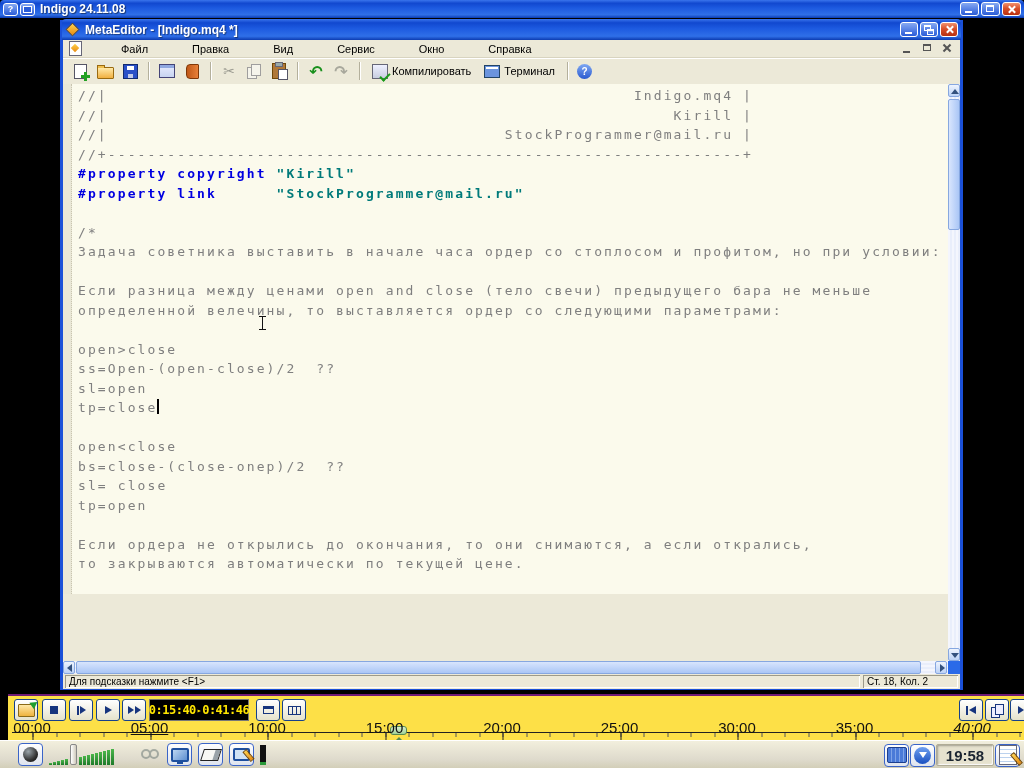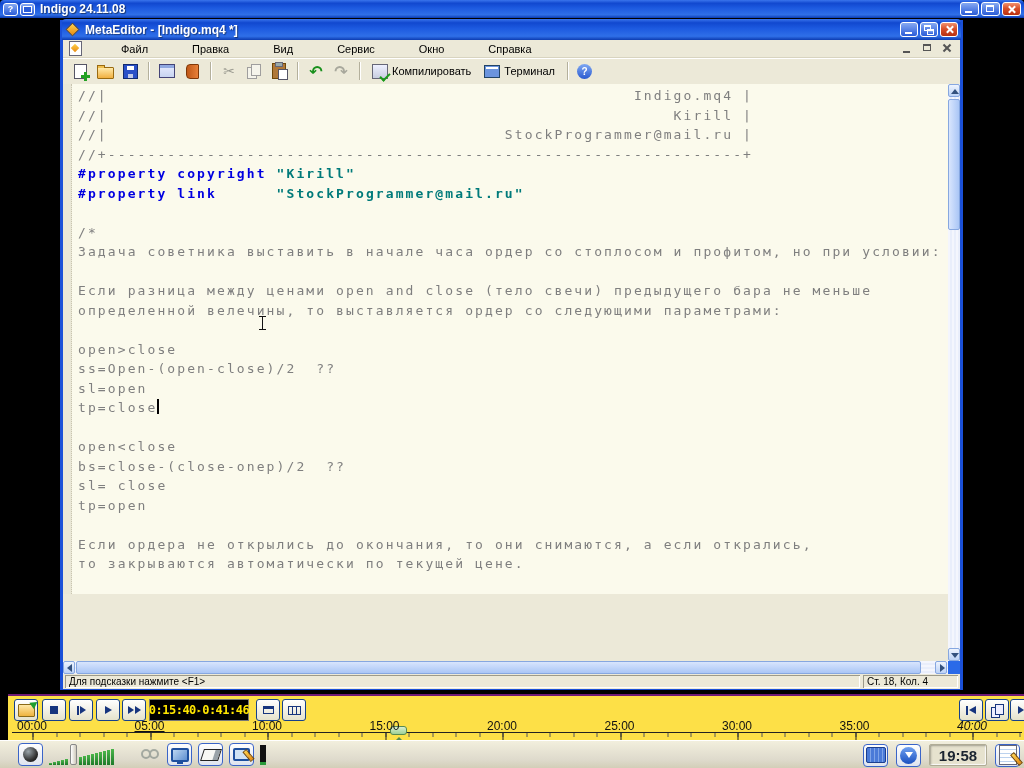--- a/index.html
+++ b/index.html
@@ -143,21 +143,21 @@
   .g-framesize{width:13px;height:9px;border:1px solid #17357e;box-sizing:border-box;
     background:linear-gradient(90deg,transparent 0 3px,#17357e 3px 4px,transparent 4px 7px,#17357e 7px 8px,transparent 8px);}
   .g-frames{width:13px;height:13px;position:relative;}
   .g-frames::before,.g-frames::after{content:"";position:absolute;width:7px;height:9px;background:#eef;border:1px solid #17357e;}
   .g-frames::before{left:0;top:3px;} .g-frames::after{left:4px;top:0;}
   .timer{position:absolute;left:141px;top:3px;width:100px;height:22px;background:#000;border:1px solid #777;
     box-sizing:border-box;display:flex;align-items:center;justify-content:center;gap:1px;
     font-family:"DejaVu Sans Mono",monospace;font-weight:bold;font-size:12px;letter-spacing:-.5px;color:#ffe600;}
   .tsep{font-size:8px;}
   .timeline{position:absolute;left:0;top:0;width:1024px;height:46px;}
-  .tl-label{position:absolute;top:23px;transform:translateX(-50%);font-size:12px;color:#111;}
+  .tl-label{position:absolute;top:23px;transform:translateX(-50%);font-size:15px;color:#111;}
   .tl-line{position:absolute;left:4px;width:1010px;top:36px;height:1px;background:#222;}
   .tl-ticks{position:absolute;left:4px;width:1010px;top:37px;height:4px;
     background:repeating-linear-gradient(90deg,#555 0 1px,transparent 1px 23.5px);background-position:20.5px 0;}
   .tl-majors{position:absolute;left:4px;width:1010px;top:37px;height:7px;
     background:repeating-linear-gradient(90deg,#222 0 1px,transparent 1px 117.5px);background-position:20.5px 0;}
   .tl-marker{position:absolute;left:382px;top:30px;width:17px;height:9px;box-sizing:border-box;
     background:linear-gradient(#d9efcf,#9ed096);border:1px solid #578a52;border-radius:3px;}
   .tl-marker-tip{position:absolute;left:387px;top:41px;width:0;height:0;
     border-left:4px solid transparent;border-right:4px solid transparent;border-bottom:4px solid #578a52;}
   
@@ -178,21 +178,21 @@
     background:linear-gradient(135deg,#bcd6f2,#5e8fd0);position:relative;}
   .ico-screen::after{content:"";position:absolute;left:4px;bottom:-4px;width:6px;height:2px;background:#1d4f9e;}
   .ico-eraser{width:16px;height:10px;background:#f8f8f4;border:1px solid #222;transform:skewX(-18deg);
     box-shadow:inset -5px 0 0 #9aa3a8;}
   .ico-screendraw{width:17px;height:13px;border:2px solid #1d4f9e;border-radius:2px;box-sizing:border-box;
     background:#cfe2f4;position:relative;}
   .ico-screendraw::after{content:"";position:absolute;right:-3px;bottom:-3px;width:3px;height:11px;
     background:linear-gradient(#ffd24a,#e88a10);transform:rotate(-40deg);border:1px solid #7a4a00;}
   .ico-penbar{width:6px;height:20px;background:#111;position:relative;}
   .ico-penbar::after{content:"";position:absolute;left:0;bottom:0;width:6px;height:3px;background:#2a9a3a;}
-  .tk-right{position:absolute;right:4px;top:2px;display:flex;align-items:center;gap:8px;height:24px;}
+  .tk-right{position:absolute;right:4px;top:2px;display:flex;align-items:center;gap:1px;height:24px;}
   .ico-keyboard{width:20px;height:16px;border:1px solid #1d3f8e;border-radius:2px;box-sizing:border-box;
     background:repeating-linear-gradient(90deg,#4a7ad8 0 3px,#7fa4e8 3px 4px),#4a7ad8;}
   .ico-info{width:17px;height:17px;border-radius:50%;background:linear-gradient(#6fa0f0,#1a50c0);
     display:flex;align-items:center;justify-content:center;}
   .ico-info::after{content:"";width:0;height:0;border-left:4px solid transparent;border-right:4px solid transparent;
     border-top:6px solid #fff;}
   .clock{width:58px;height:22px;display:flex;align-items:center;justify-content:center;
     font-size:15px;font-weight:bold;color:#1a2430;background:#e6e2ce;border:1px solid #b0ac96;border-radius:2px;
     box-shadow:inset 1px 1px 2px rgba(80,80,70,.45),inset -1px -1px 1px #fff;box-sizing:border-box;}
   .ico-notes{width:16px;height:18px;background:repeating-linear-gradient(180deg,#fff 0 3px,#bcd2ee 3px 4px),#fff;
@@ -331,21 +331,21 @@
           </div>
         <div class="hthumb"></div>
         <div class="sbtn" style="top:0;left:872px;">
             <span class="ch ch-rt"></span>
           </div>
       </div>
       <div class="corner-blue"></div>
 
       <div class="me-statusbar">
         <div class="st-cell st-hint">Для подсказки нажмите &lt;F1&gt;</div>
-        <div class="st-cell st-pos">Ст. 18, Кол. 4</div>
+        <div class="st-cell st-pos">Ст. 18, Кол. 2</div>
       </div>
 
     </div>
   </div>
 
   <div class="player">
     <div class="pbtn" style="left:6px;">
         <span class="g-openrec"></span>
       </div>
     <div class="pbtn" style="left:34px;">

